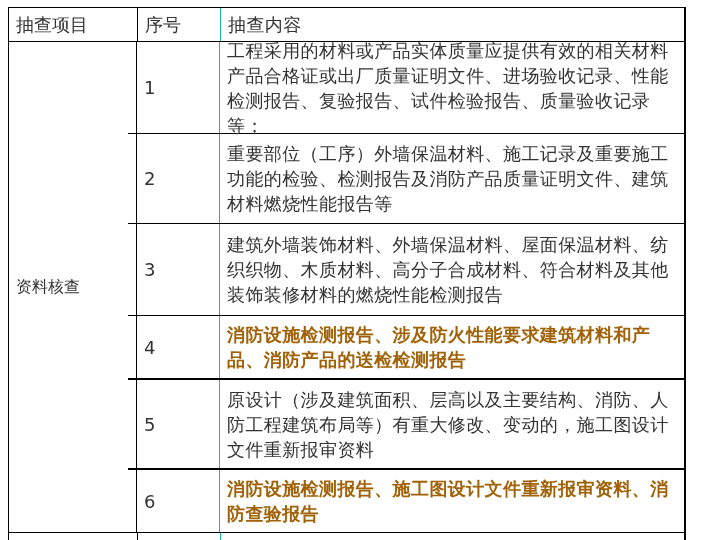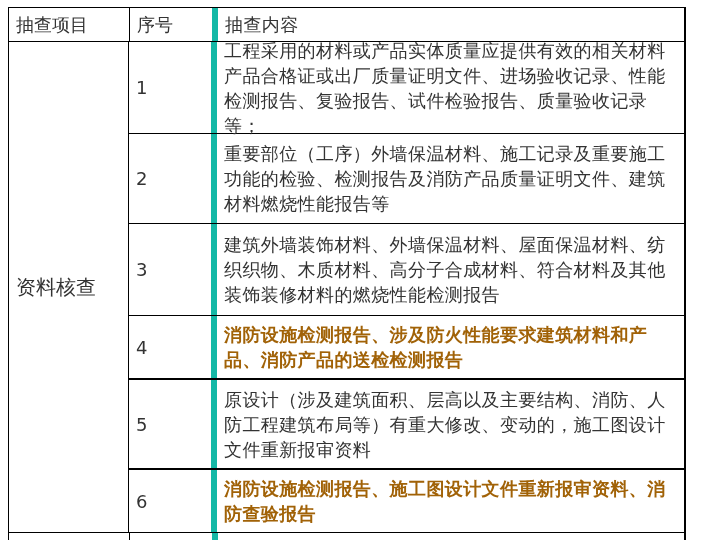--- a/index.html
+++ b/index.html
@@ -4,25 +4,25 @@
 <style>
   html, body { margin: 0; padding: 0; background: #ffffff; }
   body { width: 702px; height: 540px; overflow: hidden; position: relative;
          font-family: "DejaVu Sans", "Liberation Sans", sans-serif; color: #333333; }
   .tbl { position: absolute; left: 8px; top: 7px; width: 678px; }
   .row { display: flex; border-left: 1px solid #000; border-right: 2px solid #000; border-bottom: 1px solid #000; box-sizing: border-box; }
   .row.thick { border-bottom: 2px solid #000; }
   .row.hdr { border-top: 1px solid #000; height: 35px; }
   .cell { box-sizing: border-box; padding: 0 7px; font-size: 18px; line-height: 25px; display: flex; align-items: center; }
   .c1 { width: 120px; }
-  .c2 { width: 83px; border-left: 1px solid #000; }
-  .c3 { flex: 1; border-left: 6px solid #14b8a6; padding: 4px 7px 4px 7px; letter-spacing: 0.4px; }
+  .c2 { width: 83px; border-left: 1px solid #000; margin-left: 8px; }
+  .c3 { flex: 1; border-left: 1px solid #14b8a6; padding: 4px 7px 4px 7px; letter-spacing: 0.4px; }
   .body-wrap { display: flex; }
   .merged { width: 120px; border-left: 1px solid #000; border-bottom: 1px solid #000; box-sizing: border-box;
-            display: flex; align-items: center; padding: 0 7px; font-size: 20px; color: #333; }
+            display: flex; align-items: center; padding: 0 7px; font-size: 16px; color: #333; }
   .rows { flex: 1; }
   .rows .row { border-left: none; }
   .bold { font-weight: bold; color: #a16207; }
   .r1 { height: 92px; } .r2 { height: 90px; } .r3 { height: 92px; }
   .r4 { height: 64px; } .r5 { height: 90px; } .r6 { height: 63px; }
   .next { height: 10px; border-bottom: none; }
 </style>
 </head>
 <body>
 

